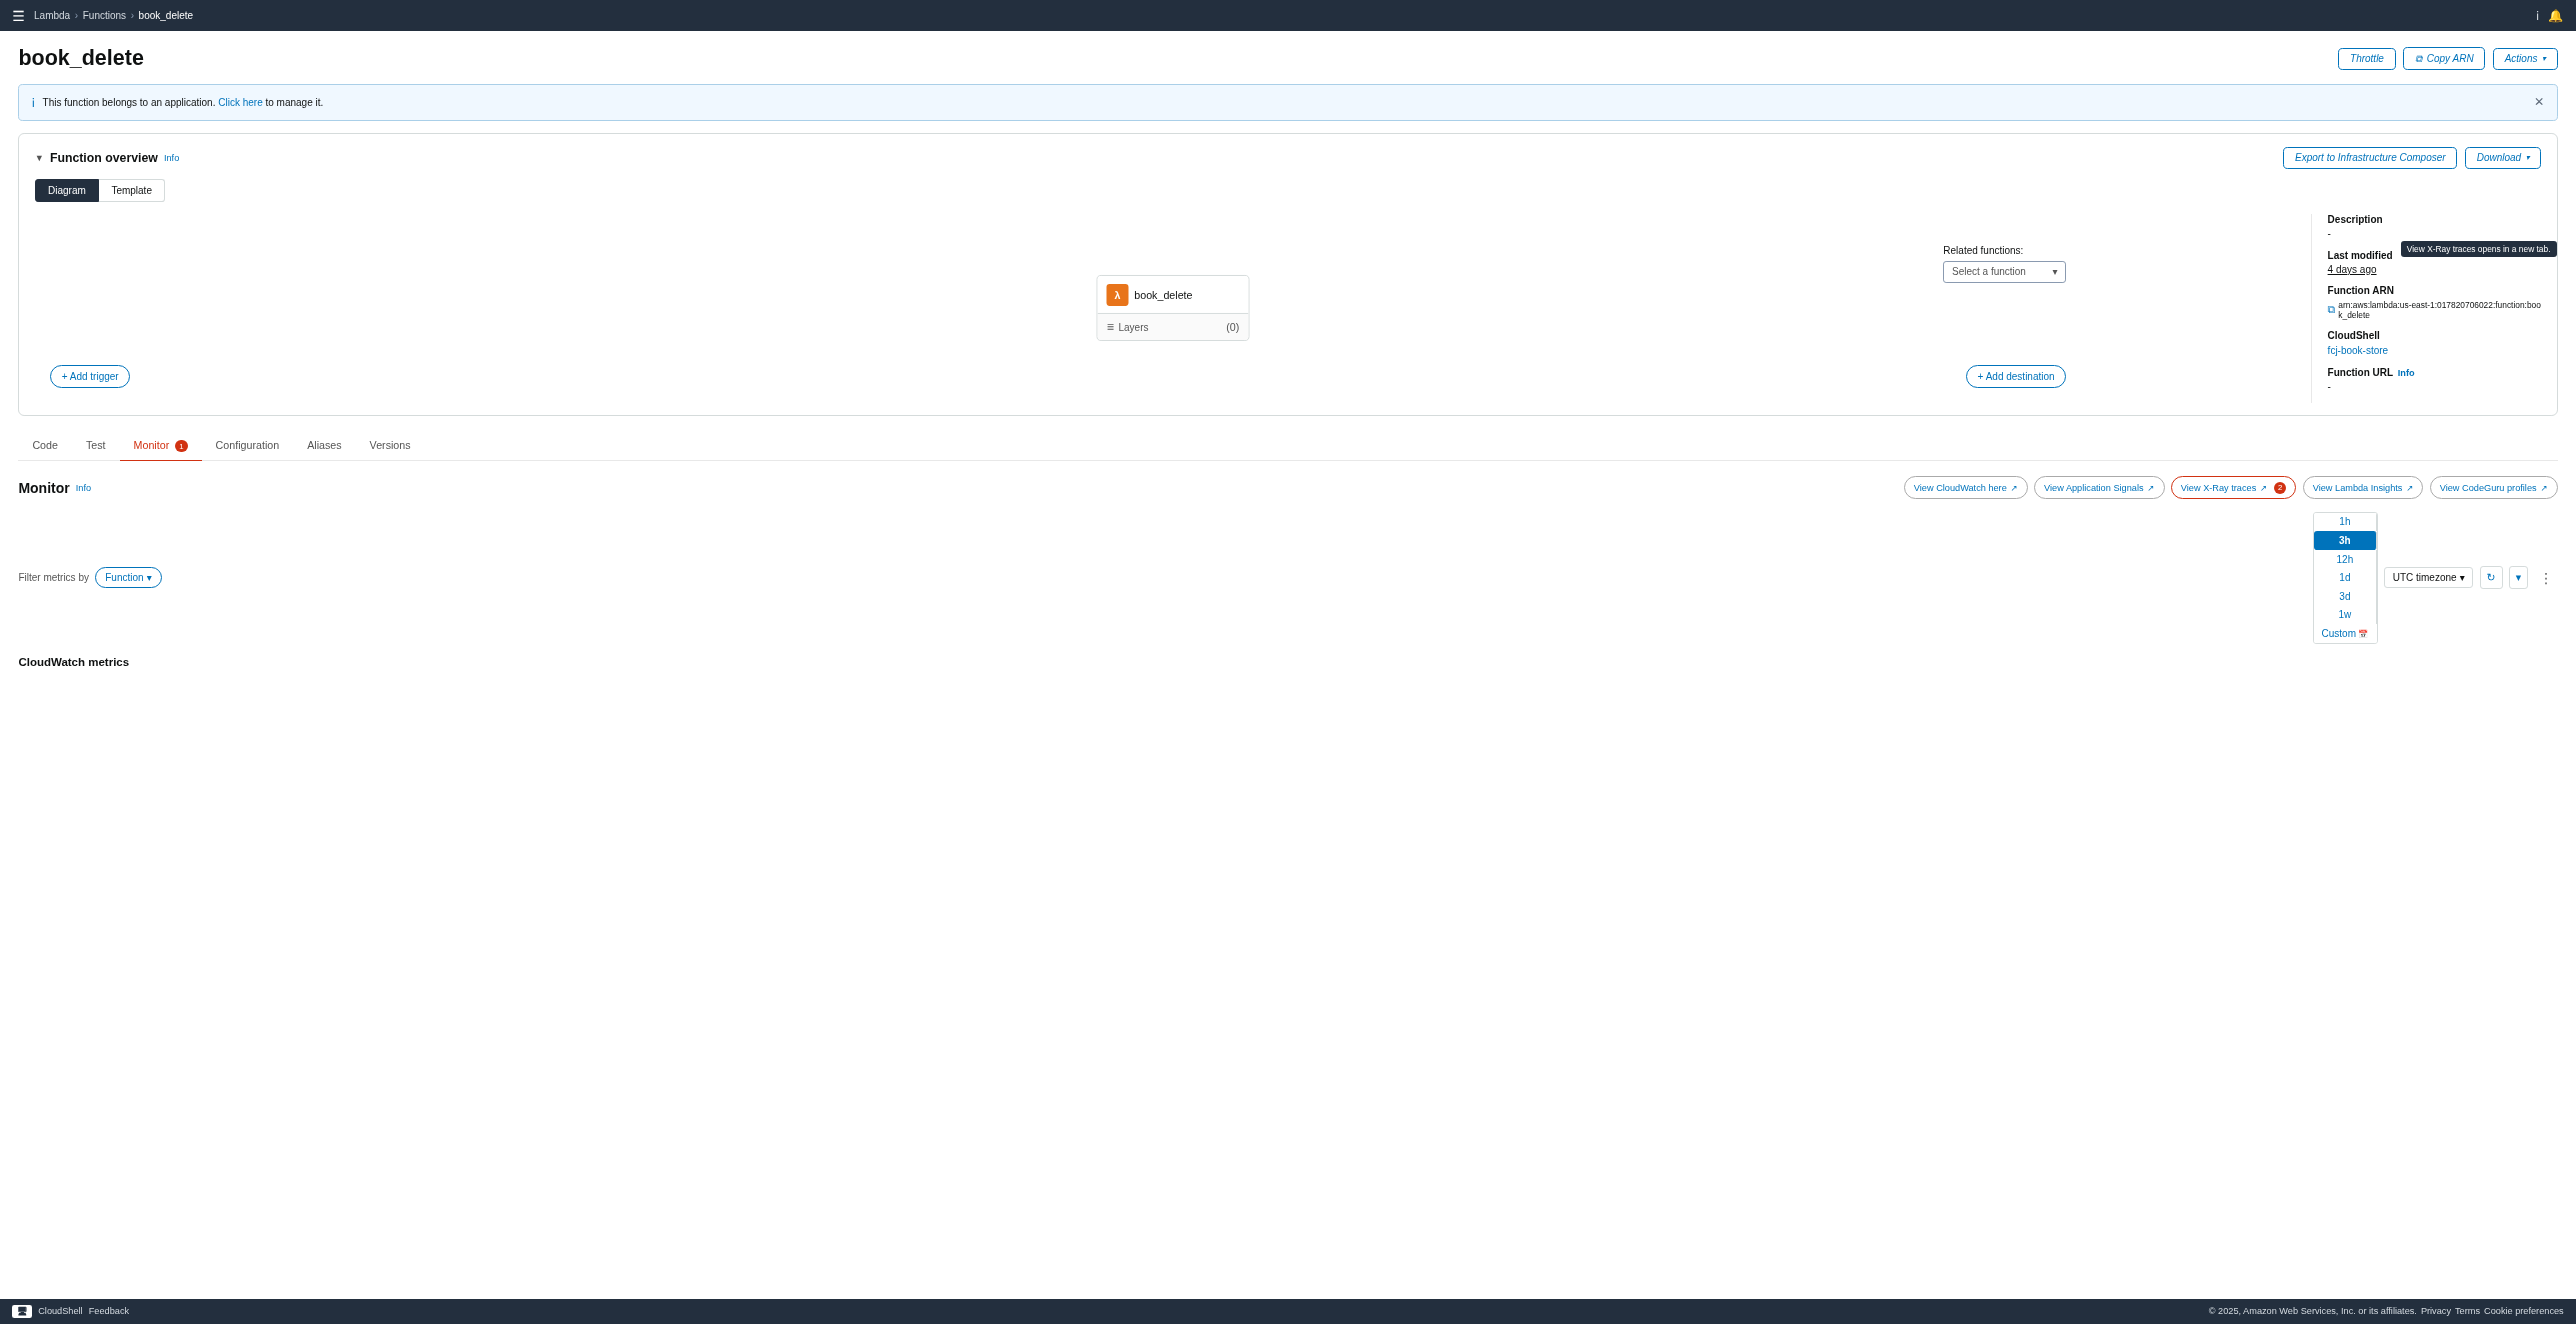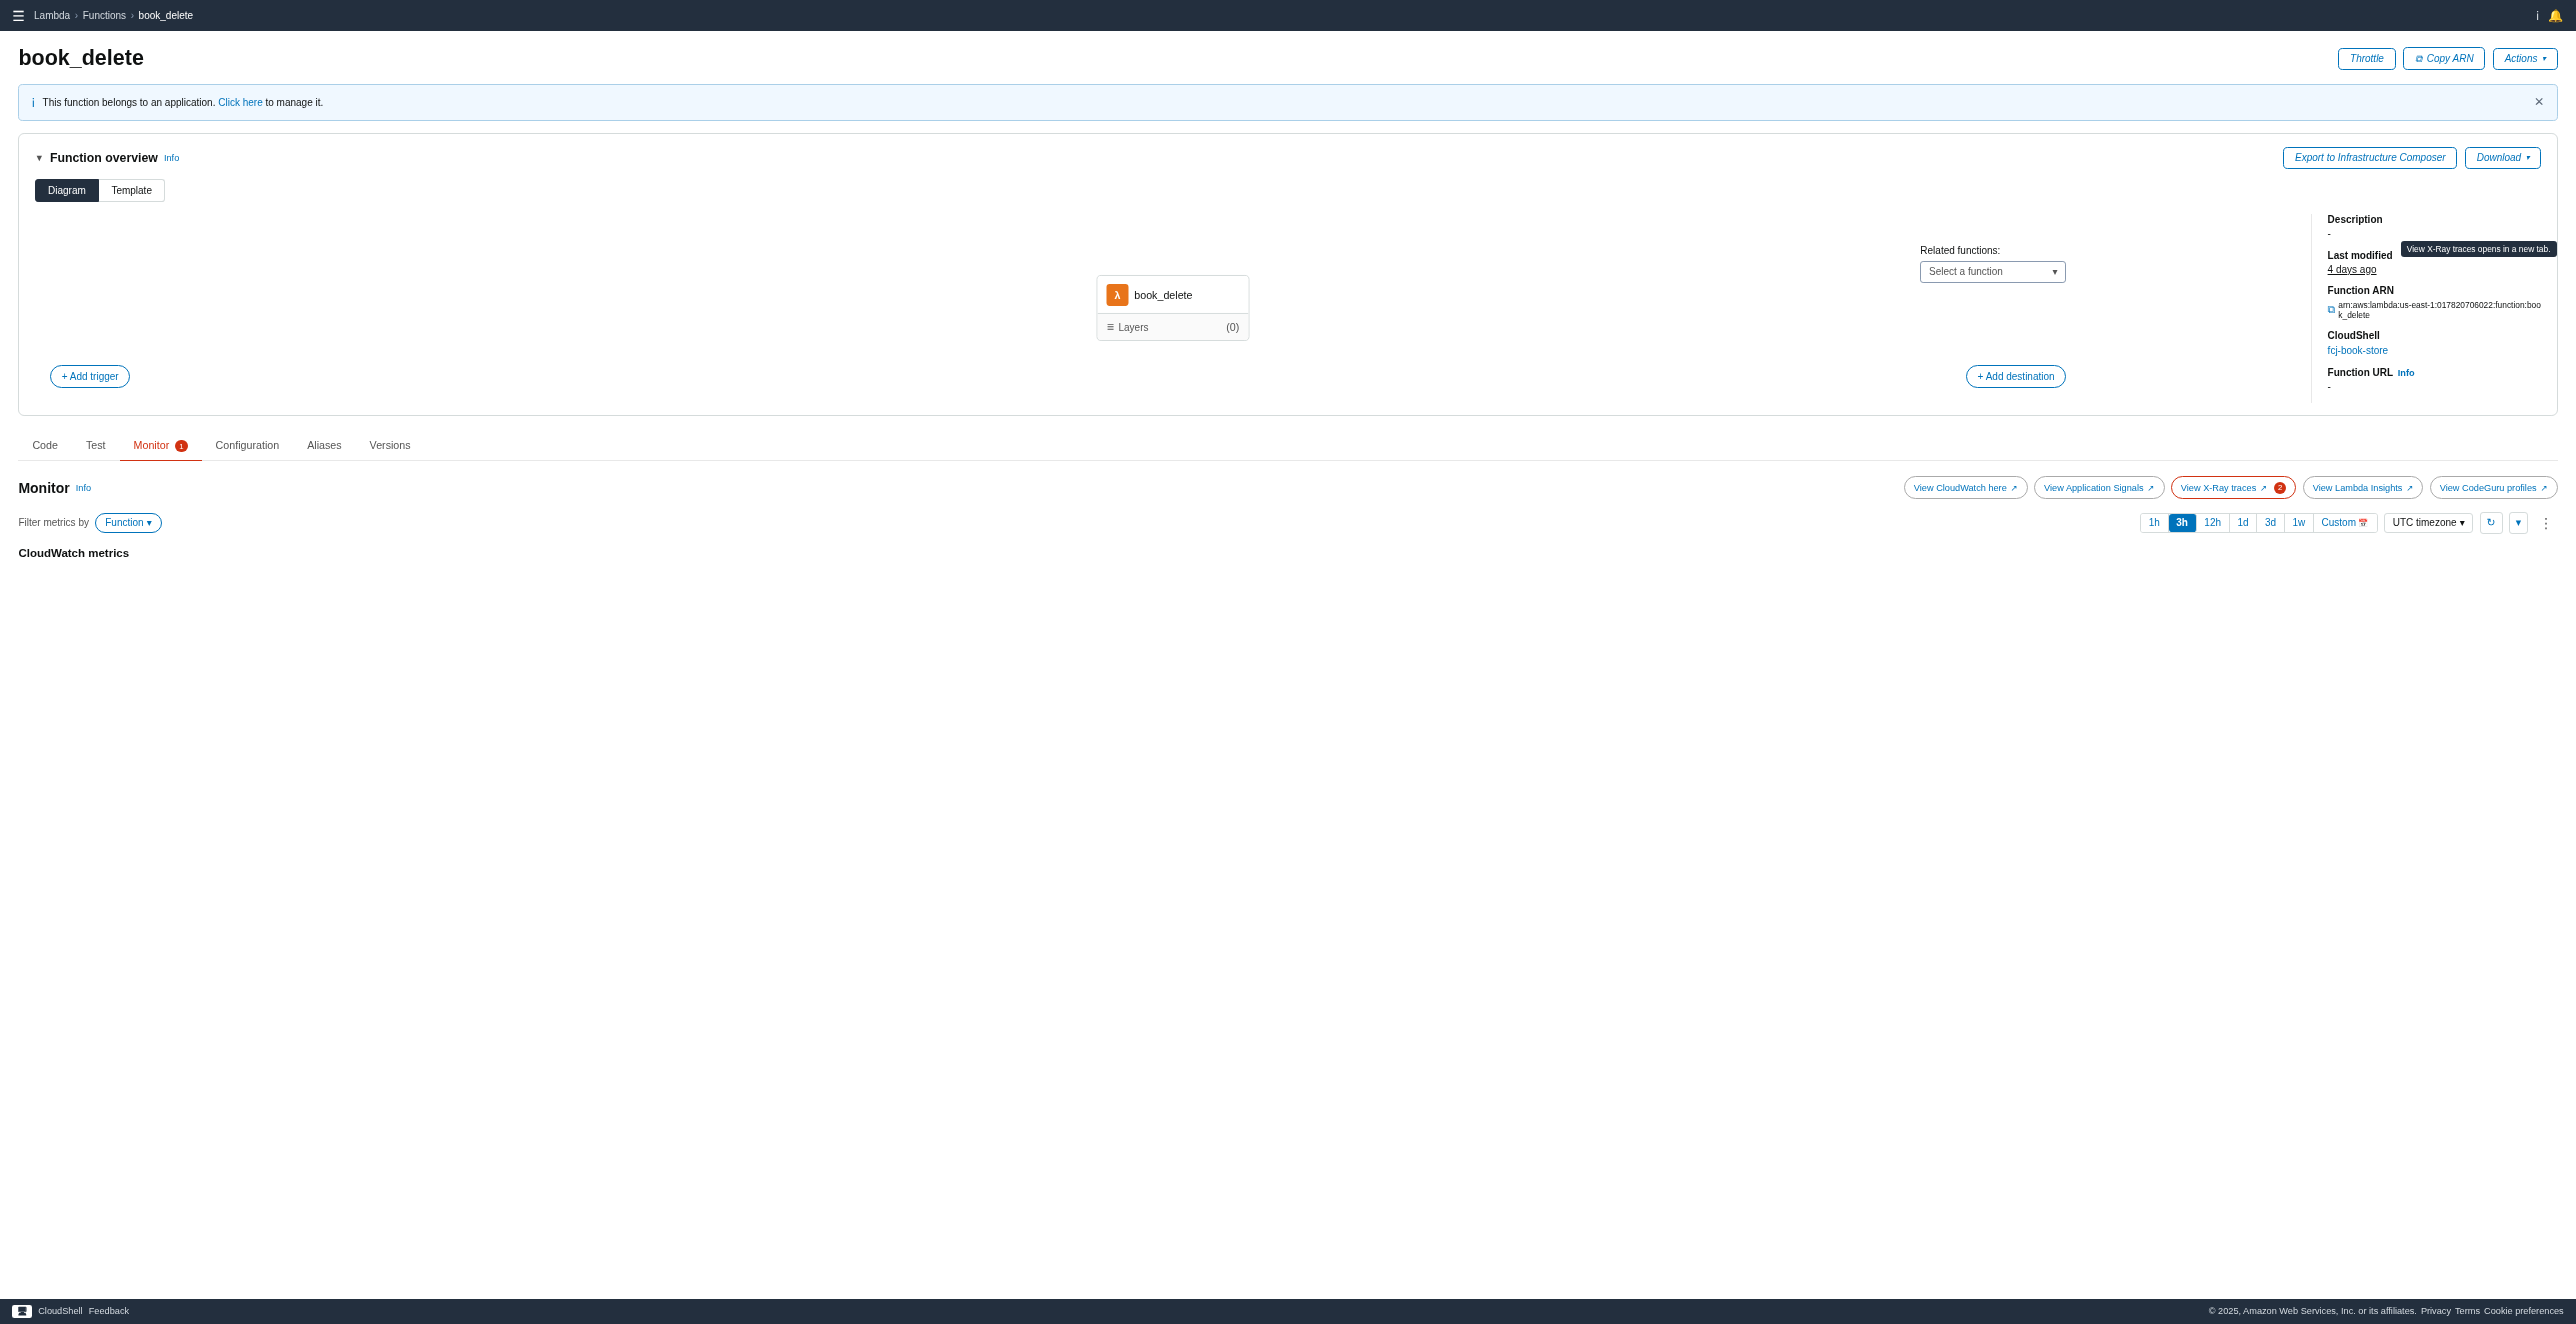--- a/index.html
+++ b/index.html
@@ -58,21 +58,21 @@
     
     .lambda-box { border: 0.8px solid #d5dbdb; border-radius: 4.6px; width: 153px; overflow: hidden; }
     .lambda-box-header { display: flex; align-items: center; gap: 6.1px; padding: 7.7px 9.2px; background: #fff; border-bottom: 0.8px solid #d5dbdb; }
     .lambda-icon { width: 21.5px; height: 21.5px; background: #e8741a; border-radius: 3.1px; display: flex; align-items: center; justify-content: center; color: #fff; font-size: 10.7px; font-weight: bold; }
     .lambda-name { font-size: 10.7px; font-weight: 500; }
     .lambda-box-footer { display: flex; align-items: center; justify-content: space-between; padding: 6.1px 9.2px; background: #fafafa; }
     .lambda-layers { display: flex; align-items: center; gap: 4.6px; font-size: 10px; color: #555; }
     .layers-icon { font-size: 12.3px; }
     .layers-count { color: #555; }
     .related-label { font-size: 10px; font-weight: 500; margin-bottom: 4.6px; color: #0f1111; }
-    .related-select { display: flex; align-items: center; border: 0.8px solid #8a9ab0; border-radius: 3.1px; padding: 4.6px 7.7px; background: #fff; cursor: pointer; width: 146px; justify-content: space-between; font-size: 10px; color: #555; }
+    .related-select { display: flex; align-items: center; border: 0.8px solid #8a9ab0; border-radius: 3.1px; padding: 4.6px 7.7px; background: #fff; cursor: pointer; width: 123px; justify-content: space-between; font-size: 10px; color: #555; }
     .related-select .arrow { color: #555; }
     .btn-dashed { background: #fff; border: 0.8px solid #0073bb; color: #0073bb; border-radius: 12.3px; padding: 4.6px 10.7px; font-size: 10px; cursor: pointer; display: inline-flex; align-items: center; gap: 3.1px; }
 
     
     .overview-sidebar .section { margin-bottom: 10.7px; }
     .overview-sidebar .section-title { font-size: 10px; font-weight: 700; margin-bottom: 3.1px; }
     .overview-sidebar .section-value { font-size: 10px; color: #0f1111; }
     .overview-sidebar .section-value.link { color: #0073bb; text-decoration: none; }
     .arn-row { display: flex; align-items: center; gap: 3.1px; }
     .arn-row .copy-icon { color: #0073bb; cursor: pointer; font-size: 10.7px; }
@@ -94,21 +94,21 @@
     .ext-icon { font-size: 8.4px; }
 
     
     .controls-row { display: flex; align-items: center; justify-content: space-between; margin-bottom: 12.3px; }
     .filter-label { font-size: 10px; color: #555; }
     .filter-btn { background: #fff; border: 0.8px solid #0073bb; color: #0073bb; border-radius: 12.3px; padding: 3.8px 9.2px; font-size: 10px; cursor: pointer; display: inline-flex; align-items: center; gap: 3.1px; }
 
     .time-controls { display: flex; align-items: center; gap: 6.1px; }
     .time-btn { background: #fff; border: 0.8px solid #d5dbdb; padding: 3.8px 7.7px; font-size: 10px; cursor: pointer; color: #0073bb; }
     .time-btn.active { background: #0073bb; color: #fff; border-color: #0073bb; border-radius: 3.1px; font-weight: 600; }
-    .time-group { display: flex; border: 0.8px solid #d5dbdb; border-radius: 3.1px; overflow: hidden; }
+    .time-group { display: flex; border: 0.8px solid #d5dbdb; border-radius: 3.1px; overflow: hidden; flex-direction: column; }
     .time-group .time-btn { border: none; border-right: 0.8px solid #d5dbdb; }
     .time-group .time-btn:last-child { border-right: none; }
     .timezone-select { background: #fff; border: 0.8px solid #d5dbdb; border-radius: 3.1px; padding: 3.8px 7.7px; font-size: 10px; cursor: pointer; color: #0f1111; display: inline-flex; align-items: center; gap: 3.1px; }
     .icon-btn { background: #fff; border: 0.8px solid #d5dbdb; border-radius: 3.1px; padding: 3.8px 6.1px; cursor: pointer; color: #0073bb; font-size: 10.7px; display: inline-flex; align-items: center; }
     .more-btn { background: transparent; border: none; cursor: pointer; font-size: 14px; color: #555; padding: 1.5px 4.6px; }
 
     
     .section-heading { font-size: 11.5px; font-weight: 700; margin-bottom: 9.2px; color: #0f1111; }
 
     

